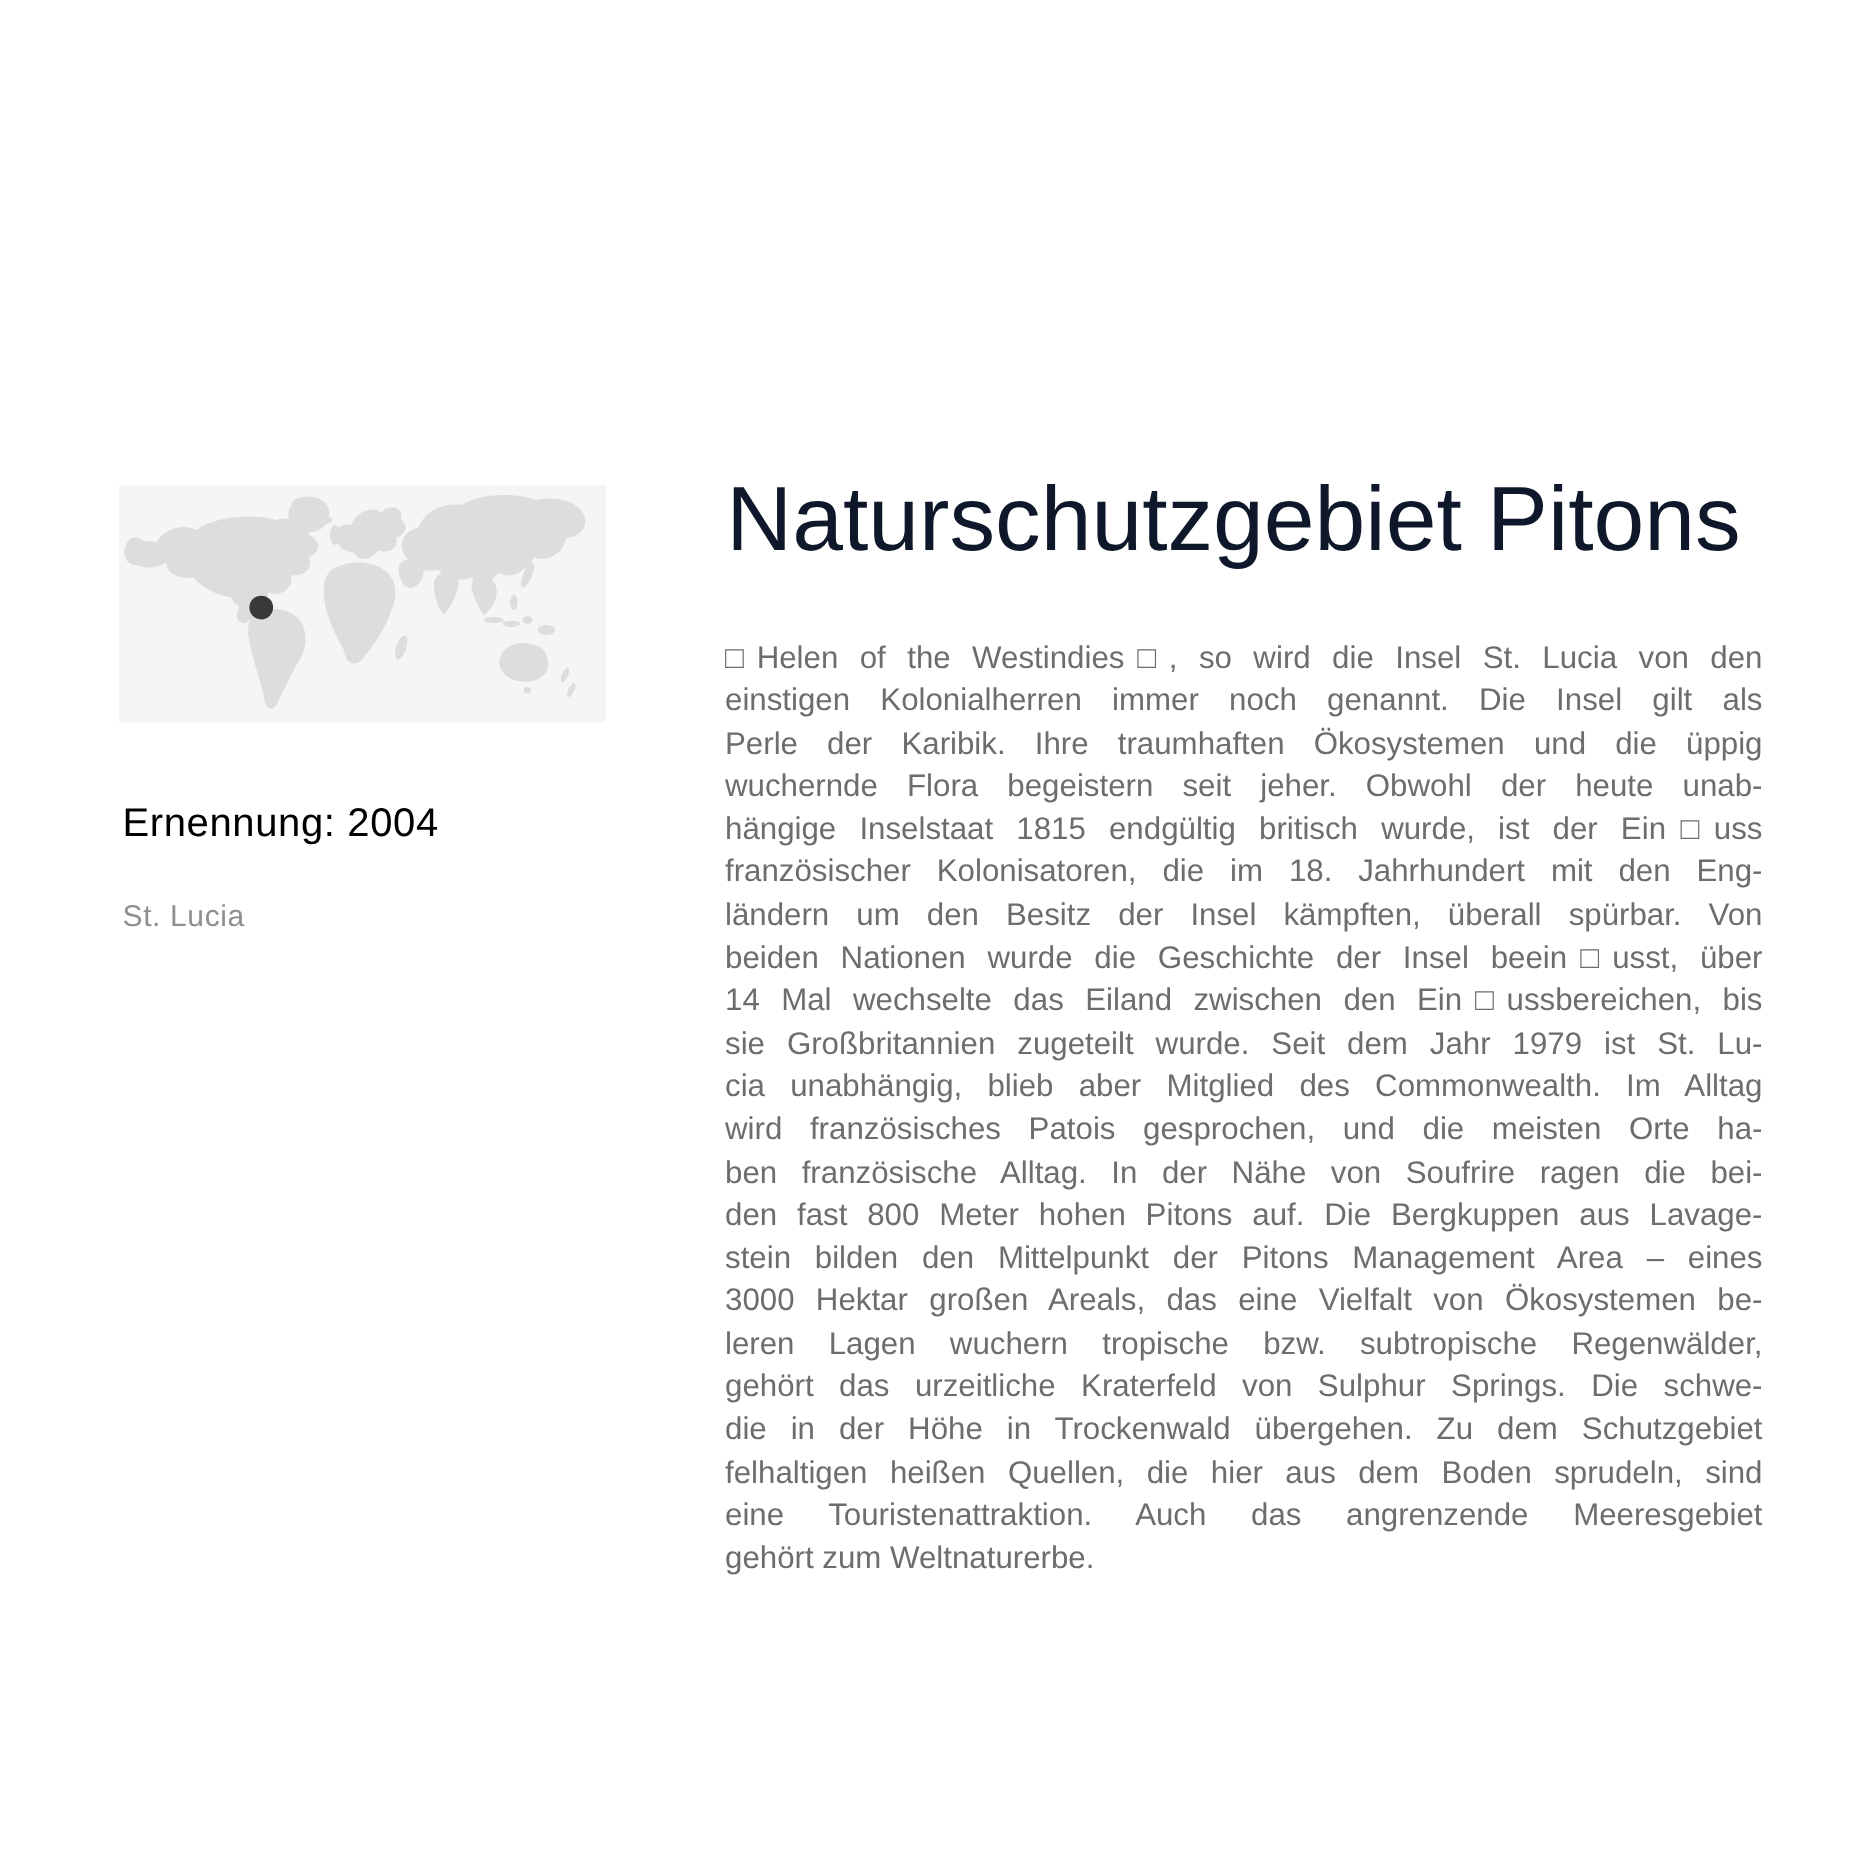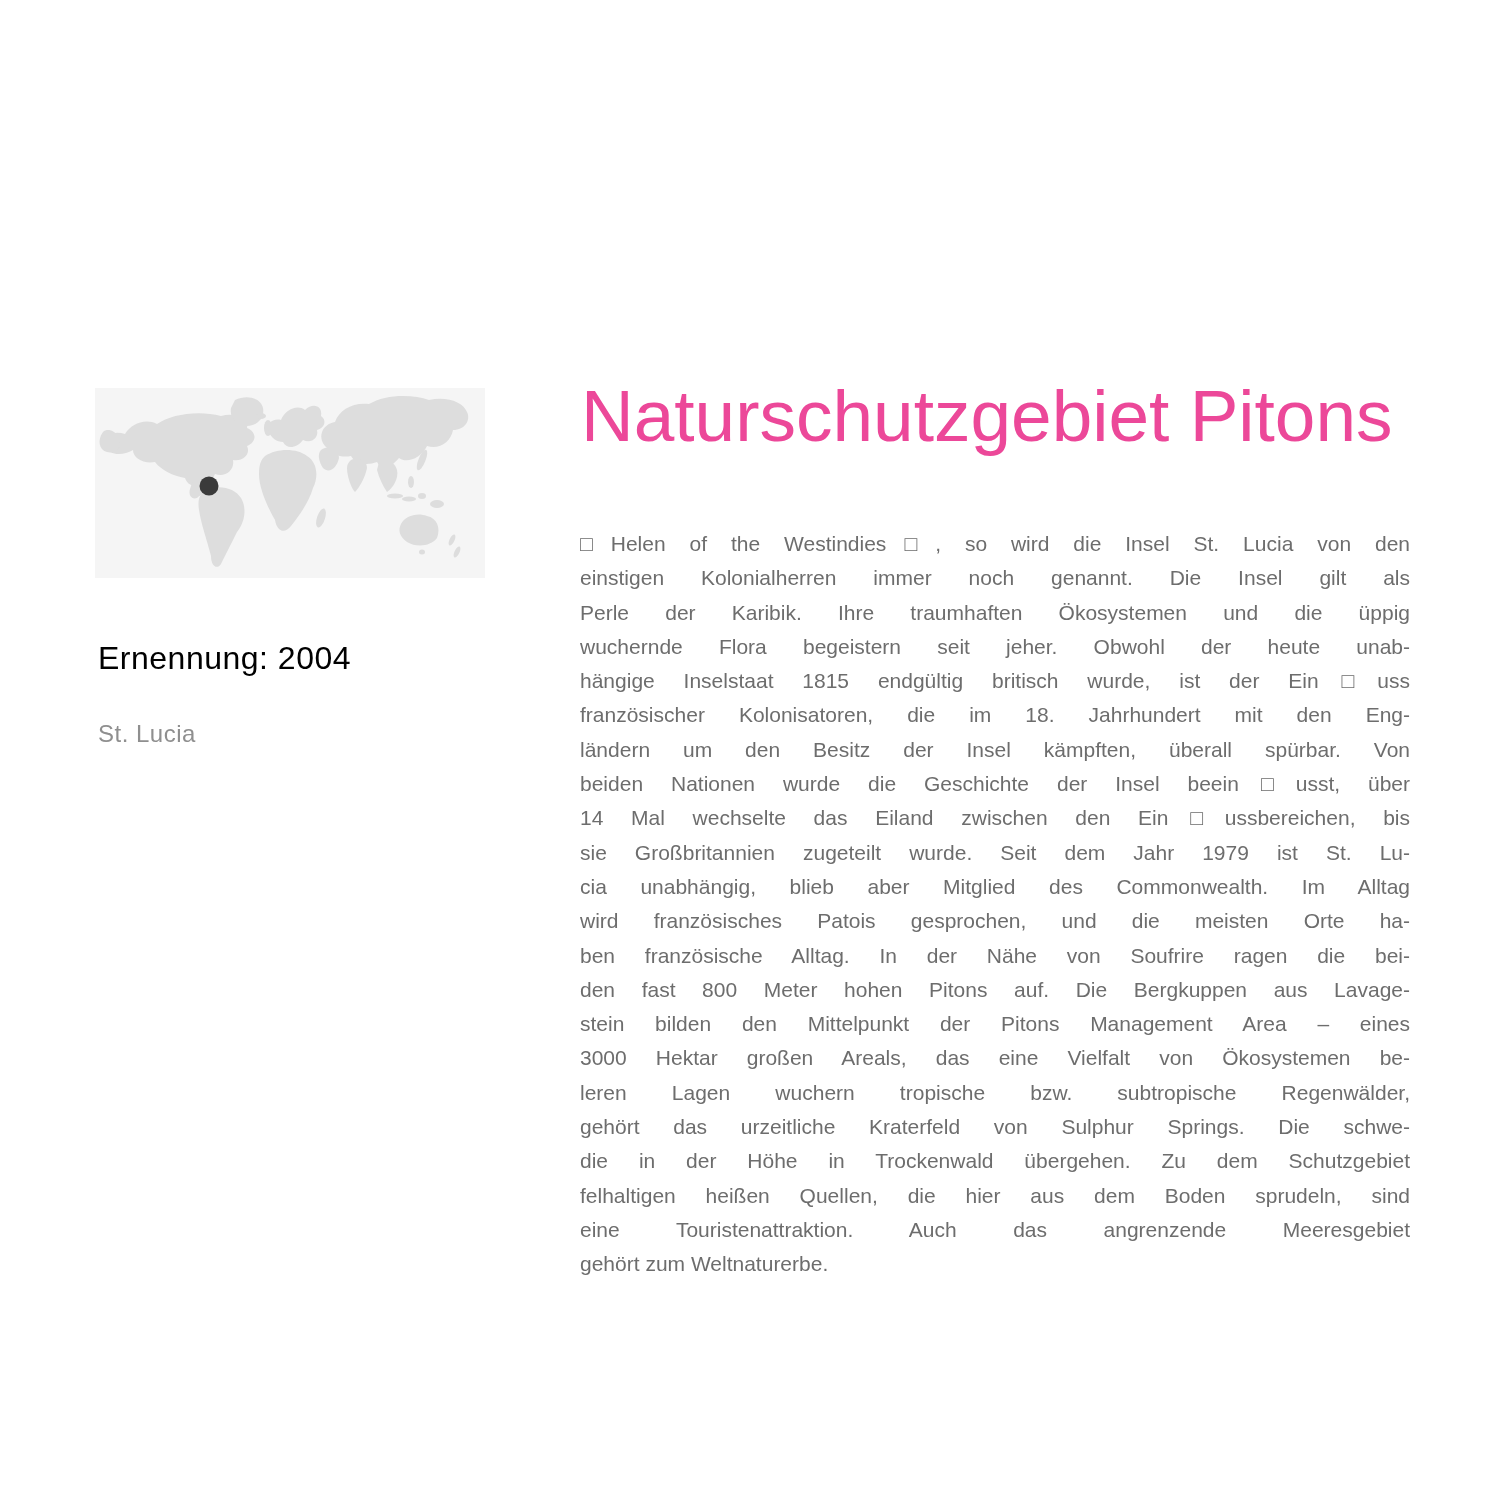--- a/index.html
+++ b/index.html
@@ -40,30 +40,30 @@
     white-space: nowrap;
   }
   .page-title {
     position: absolute;
     left: 581px;
     top: 379px;
     margin: 0;
     font-size: 73px;
     font-weight: 400;
     line-height: 1;
-    color: #ec4899;
+    color: #0f172a;
     letter-spacing: 0px;
     white-space: nowrap;
   }
   .article-body {
     position: absolute;
     left: 580px;
-    top: 527px;
+    top: 509px;
     width: 830px;
-    font-size: 21px;
+    font-size: 25px;
     line-height: 34.3px;
     color: #6d6d6d;
   }
   .body-line {
     text-align: justify;
     text-align-last: justify;
     overflow: hidden;
     white-space: normal;
   }
   .body-line:last-child {

